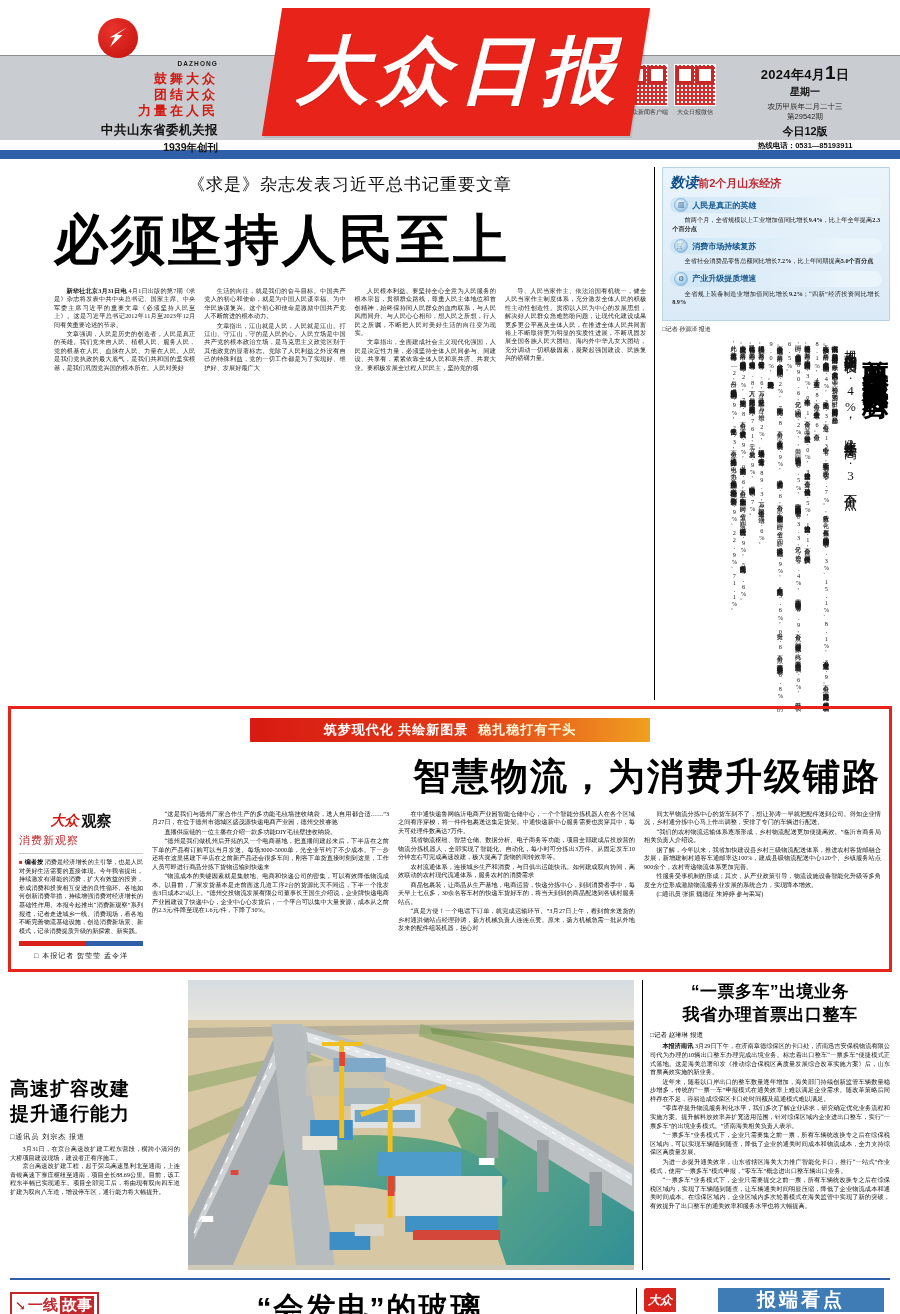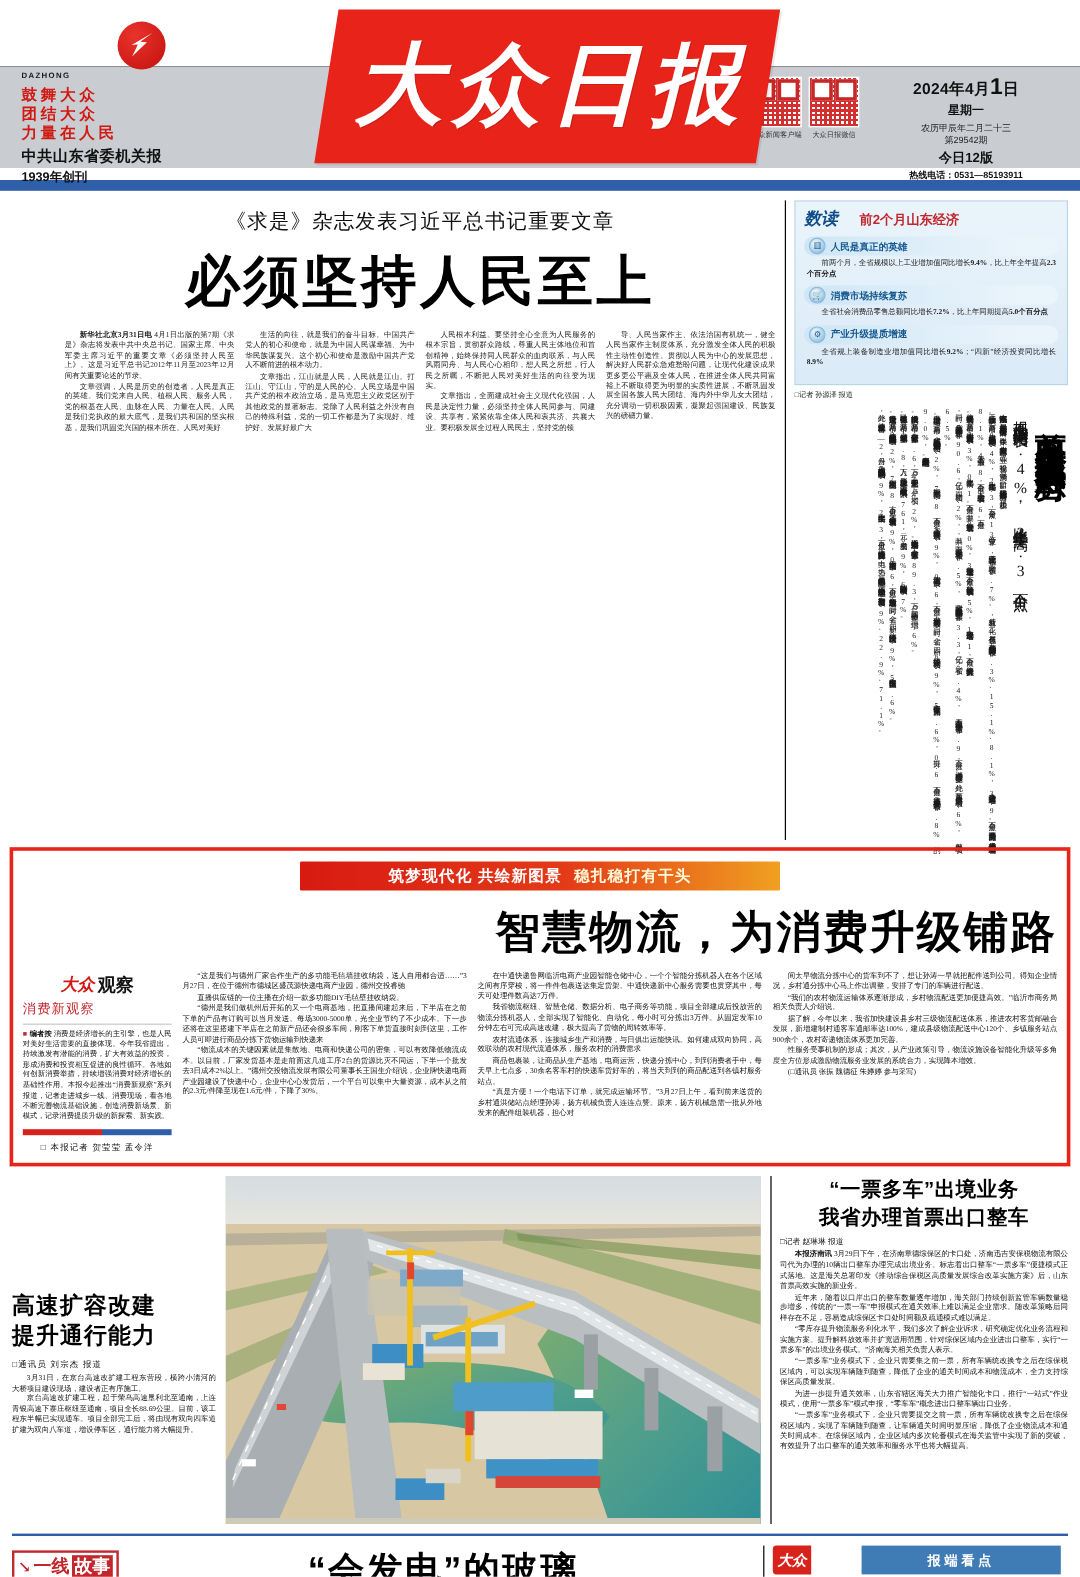--- a/index.html
+++ b/index.html
@@ -16,21 +16,21 @@
   
   .masthead { position: relative; height: 148px; background: #ffffff; }
   .mast-band {
     position: absolute; left: 0; right: 0; top: 56px; height: 84px;
     background: #c9ccd1;
   }
   .mast-rule-top {
     position: absolute; left: 0; right: 0; top: 55px; height: 1px; background:#8d9095;
   }
   .mast-left {
-    position: absolute; left: 18px; top: 18px; width: 200px; text-align: left; z-index: 5;
+    position: absolute; left: 18px; top: 18px; width: 200px; text-align: right; z-index: 5;
   }
   .logo-circle {
     width: 40px; height: 40px; border-radius: 50%;
     background: radial-gradient(circle at 35% 30%, #e8342b 0%, #cf1b16 70%, #b31410 100%);
     margin: 0 auto; position: relative;
   }
   .logo-circle::after {
     content: ""; position: absolute; left: 9px; top: 8px;
     width: 22px; height: 22px;
     background: #fff;
@@ -122,41 +122,41 @@
   
   .top-wrap { display: flex; padding: 8px 10px 0 10px; margin-left: 44px; }
   .top-left { width: 632px; padding-right: 8px; }
   .top-right { width: 248px; border-left: 1px solid #000; padding-left: 7px; }
 
   .shoulder {
     text-align: center; font-size: 17px; color:#111;
     font-family:"Liberation Serif", serif; margin-top: 6px; letter-spacing: 1px;
   }
   .main-headline {
-    text-align: center;
+    text-align: left;
     font-family: "Liberation Sans", sans-serif;
     font-weight: 700;
-    font-size: 46px;
+    font-size: 54px;
     letter-spacing: 3px;
     color: #000;
     margin: 8px 0 10px;
   }
   .four-col {
     display: grid; grid-template-columns: repeat(4, 1fr); gap: 9px;
     border-top: 0;
   }
   .four-col > div { border-right: 0; }
 
   
   .info-card {
     background: linear-gradient(180deg,#eaf4fb 0%, #dbeaf7 100%);
     border: 1px solid #b7d4e8;
     padding: 6px 7px 8px;
   }
-  .info-title { display:flex; align-items:center; gap:18px; margin-bottom:5px; }
+  .info-title { display:flex; align-items:center; gap:0; margin-bottom:5px; }
   .info-title .shu {
     font-family:"Liberation Serif",serif; font-weight:700; font-size:14px; color:#0f4e8a;
     font-style: italic;
   }
   .info-title .rest {
     font-family:"Liberation Sans",sans-serif; font-weight:700; font-size:11px; color:#c1272d;
   }
   .info-item { margin-bottom: 5px; }
   .info-head {
     display:flex; align-items:center; gap:4px;
@@ -304,21 +304,21 @@
 
   .bottom-right { width:248px; flex:none; border-left:1px solid #000; padding-left:7px; }
   .kandian-head { display:flex; align-items:stretch; height:24px; }
   .kandian-logo {
     width:32px; background:#d8231c; display:flex; align-items:center; justify-content:center;
     color:#fff; font-family:"Liberation Serif",serif; font-style:italic; font-weight:700; font-size:12px;
     border-radius: 3px 0 0 3px;
   }
   .kandian-bar {
     flex:1; background:#3f7cb5; display:flex; align-items:center; justify-content:center;
-    color:#fff; font-family:"Liberation Sans",sans-serif; font-weight:700; font-size:11px;
+    color:#fff; font-family:"Liberation Sans",sans-serif; font-weight:700; font-size:19px;
     letter-spacing:3px;
     margin-left:42px;
   }
   .kd-item { margin-top:7px; }
   .kd-label-row { display:flex; align-items:center; gap:3px; }
   .kd-label {
     font-family:"Liberation Sans",sans-serif; font-weight:700; font-size:7.5px; color:#c1272d;
     letter-spacing:.5px; white-space:nowrap;
   }
   .kd-chev { color:#e8a33d; font-weight:700; font-size:10px; line-height:1; }

